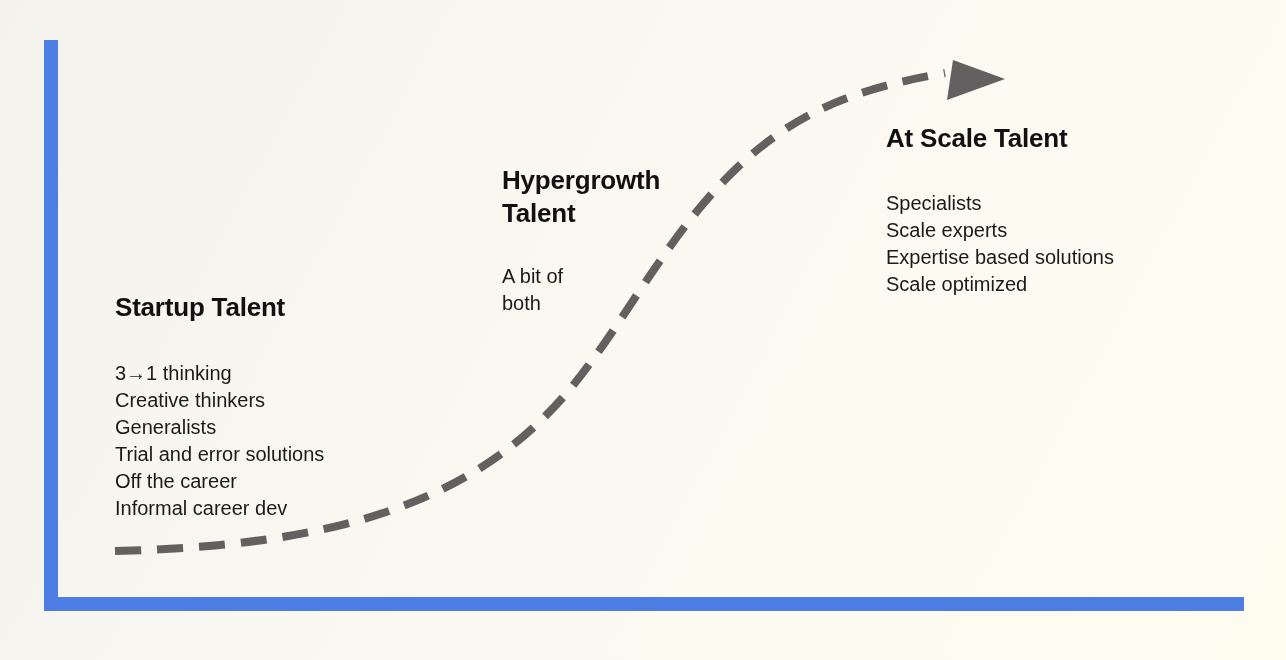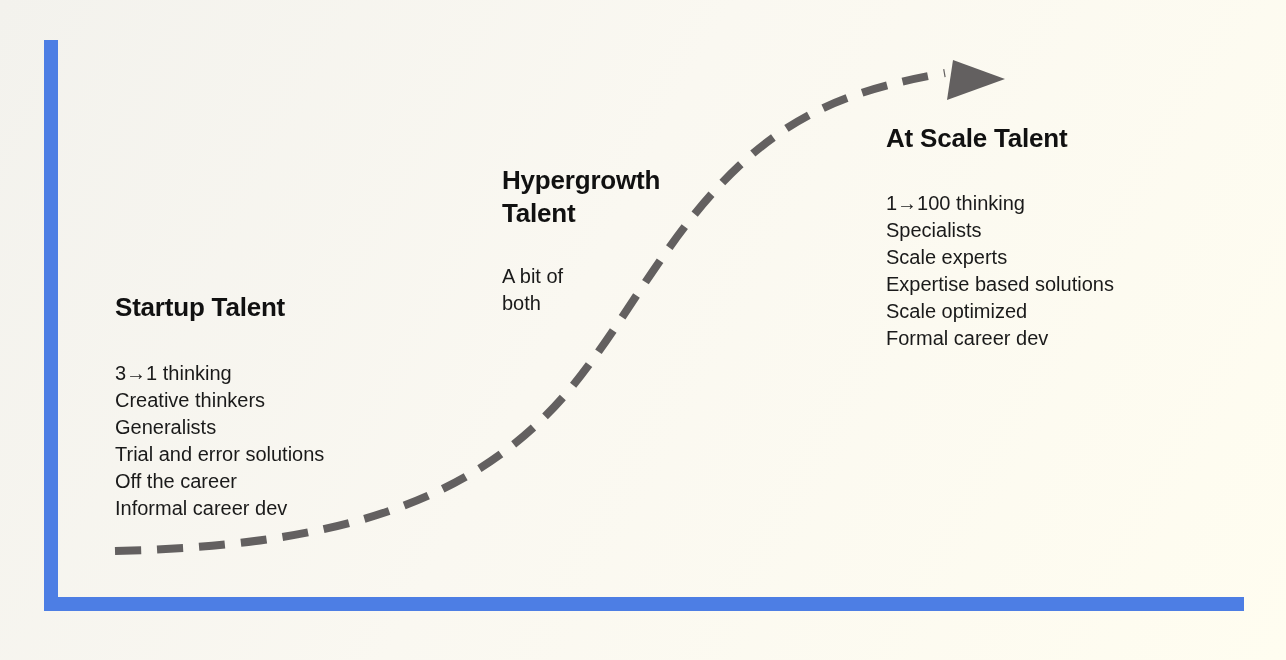--- a/index.html
+++ b/index.html
@@ -84,22 +84,20 @@
   <div class="stage stage-hypergrowth">
     <h2 class="stage-title">Hypergrowth Talent</h2>
     <div class="stage-items">
       <div class="stage-item">A bit of both</div>
     </div>
   </div>
 
   <div class="stage stage-atscale">
     <h2 class="stage-title">At Scale Talent</h2>
     <div class="stage-items">
-      <div class="stage-item">1→100 thinking</div>
       <div class="stage-item">Specialists</div>
       <div class="stage-item">Scale experts</div>
       <div class="stage-item">Expertise based solutions</div>
       <div class="stage-item">Scale optimized</div>
-      <div class="stage-item">Formal career dev</div>
     </div>
   </div>
 
 </div>
 
 </body></html>

